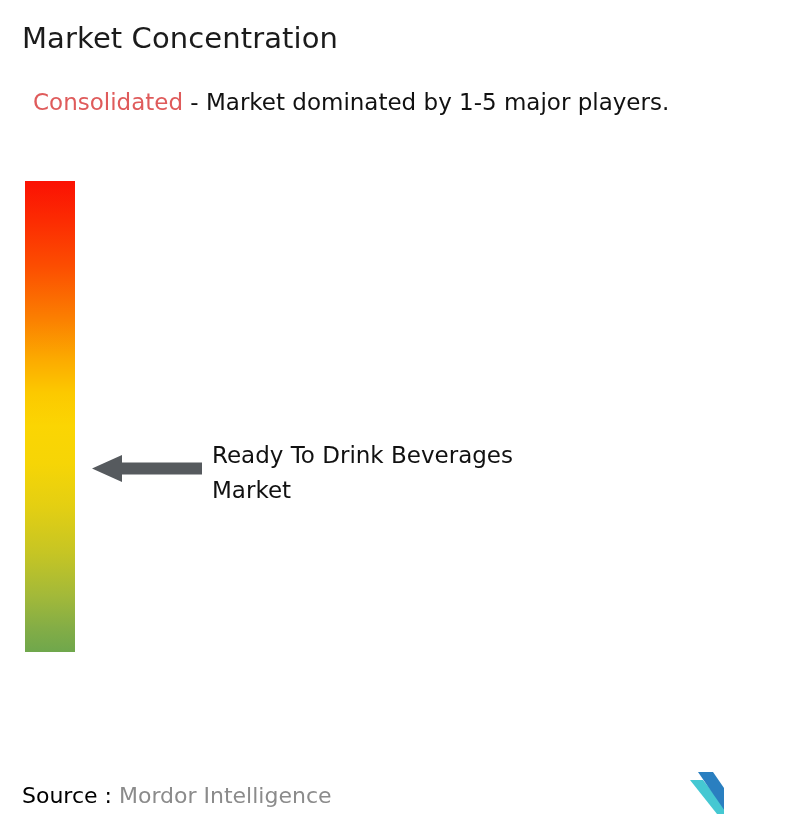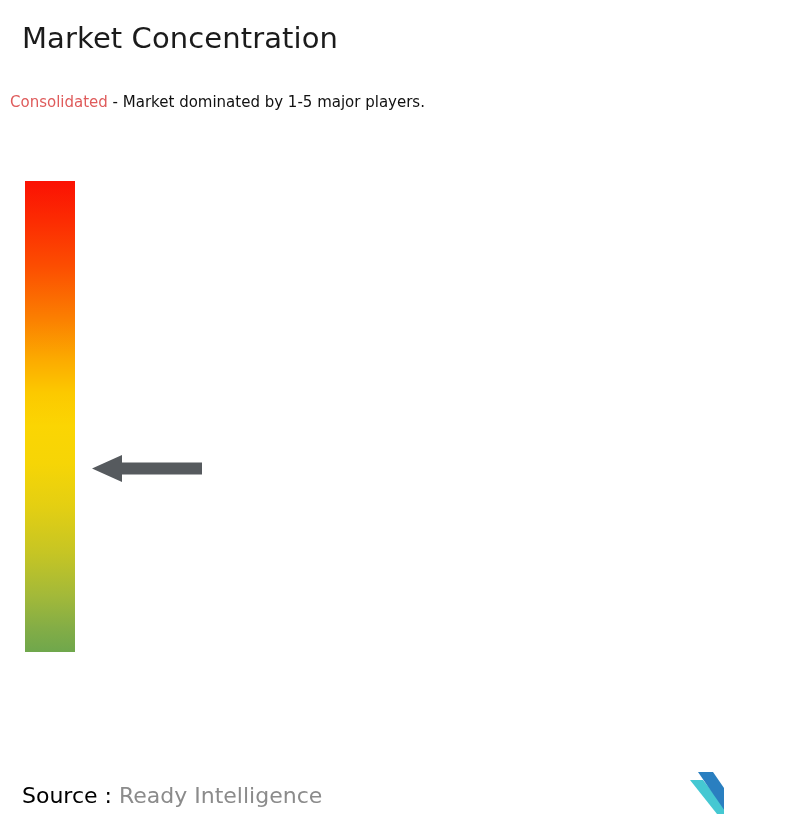--- a/index.html
+++ b/index.html
@@ -29,23 +29,23 @@
     line-height: 38px;
     font-weight: 400;
     color: #1b1b1b;
     letter-spacing: 0.1px;
     white-space: nowrap;
   }
 
   
   .legend-line {
     position: absolute;
-    left: 10px;
+    left: 33px;
     width: 760px;
-    font-size: 15px;
+    font-size: 23px;
     line-height: 32px;
     font-weight: 400;
     color: #111111;
   }
   .legend-top    { top: 86px; }
   .legend-bottom { top: 686px; }
 
   .legend-term {
     font-weight: 400;
   }
@@ -134,26 +134,28 @@
 
   <div class="gradient-bar"></div>
 
   <div class="pointer">
     <svg width="110" height="27" viewBox="0 0 110 27" xmlns="http://www.w3.org/2000/svg">
       <polygon points="0,13.5 30,0 30,7.5 110,7.5 110,19.5 30,19.5 30,27" fill="#565a5e"></polygon>
     </svg>
   </div>
 
   <div class="callout-label">
+    <div>Ready To Drink Beverages</div>
+    <div>Market</div>
   </div>
 
 
   <div class="source-line">
     <span class="source-label">Source :</span>
-    <span class="source-value">Ready Intelligence</span>
+    <span class="source-value">Mordor Intelligence</span>
   </div>
 
   <div class="brand-logo">
     <svg width="86" height="46" viewBox="0 0 86 46" xmlns="http://www.w3.org/2000/svg">
 
       <polygon points="0,12 13,12 40,46 27,46" fill="#45c8d2"></polygon>
 
       <polygon points="8,4 23,4 52,46 37,46" fill="#2a7fc0"></polygon>
 
       <polygon points="44,46 31,46 56,4 69,4" fill="#45c8d2"></polygon>

